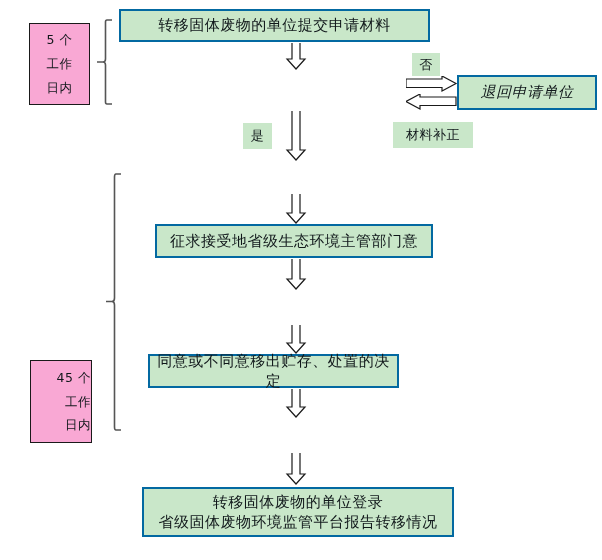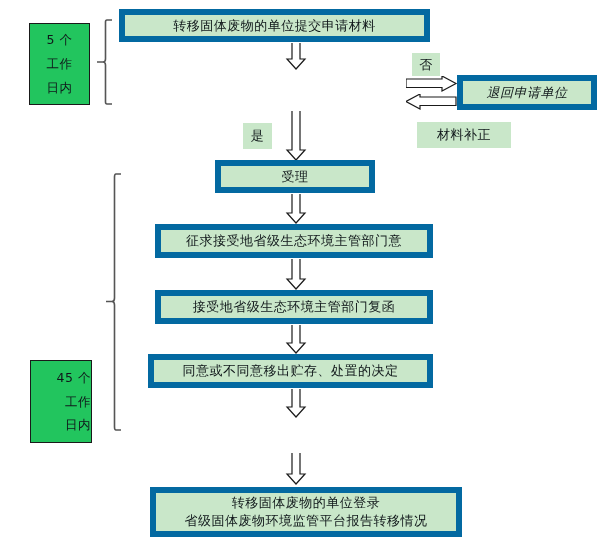--- a/index.html
+++ b/index.html
@@ -12,48 +12,48 @@
     width: 602px;
     height: 560px;
     background: #ffffff;
     font-family: "DejaVu Sans", "Liberation Sans", sans-serif;
     overflow: hidden;
   }
   .box {
     position: absolute;
     box-sizing: border-box;
     background: #c9e7c9;
-    border: 6px solid #0369a1;
+    border: 2px solid #0369a1;
     color: #10171a;
     display: flex;
     align-items: center;
     justify-content: center;
     text-align: center;
-    font-size: 13px;
+    font-size: 15px;
     line-height: 1.35;
     letter-spacing: 0.5px;
     white-space: pre-line;
   }
   .tag {
     position: absolute;
     box-sizing: border-box;
     background: #c9e7c9;
     border: none;
     color: #10171a;
     display: flex;
     align-items: center;
     justify-content: center;
     text-align: center;
     font-size: 13px;
     letter-spacing: 0.5px;
   }
   .period {
     position: absolute;
     box-sizing: border-box;
-    background: #22c55e;
+    background: #f9a8d4;
     border: 1px solid #1a1a1a;
     color: #10171a;
     display: flex;
     flex-direction: column;
     align-items: center;
     justify-content: center;
     text-align: center;
     font-size: 12.5px;
     line-height: 1.9;
     letter-spacing: 0.5px;
@@ -102,75 +102,73 @@
   <div class="arrow-h" style="left:406px; top:94px;">
     <svg width="52" height="16" viewBox="0 0 52 16">
       <path d="M50 3 L14 3 L14 0 L0 7.5 L14 15 L14 11.5 L50 11.5 Z" fill="#ffffff" stroke="#1a1a1a" stroke-width="1.2" stroke-linejoin="miter"></path>
     </svg>
   </div>
 
   <div class="box" style="left:457px; top:75px; width:140px; height:35px;font-style:italic;">退回申请单位</div>
 
   <div class="tag" style="left:243px; top:123px; width:29px; height:26px;">是</div>
 
-  <div class="tag" style="left:393px; top:122px; width:94px; height:26px;margin-left:24px;">材料补正</div>
+  <div class="tag" style="left:393px; top:122px; width:80px; height:26px;">材料补正</div>
 
   <div class="arrow-v" style="left:285px; top:111px;">
     <svg width="22" height="50" viewBox="0 0 22 50">
       <path d="M7 0 L7 39 L2 39 L11 49 L20 39 L15 39 L15 0" fill="#ffffff" stroke="#1a1a1a" stroke-width="1.2" stroke-linejoin="miter"></path>
     </svg>
   </div>
 
   <div class="brace" style="left:105px; top:172px;">
     <svg width="20" height="262" viewBox="0 0 20 262">
       <path d="M16 2 L11 2 Q9.5 2 9.5 5 L9.5 126 Q9.5 129.5 7 129.5 L1 129.5 L7 129.5 Q9.5 129.5 9.5 133 L9.5 255 Q9.5 258 11 258 L16 258" fill="none" stroke="#555555" stroke-width="1.6"></path>
     </svg>
   </div>
 
   <div class="period" style="left:30px; top:360px; width:62px; height:83px;align-items:flex-end;">
     <span>45 个</span>
     <span>工作</span>
     <span>日内</span>
   </div>
 
-  <div class="box" style="left:215px; top:160px; width:160px; height:33px;">受理</div>
 
   <div class="arrow-v" style="left:285px; top:194px;">
     <svg width="22" height="30" viewBox="0 0 22 30">
       <path d="M7 0 L7 19 L2 19 L11 29 L20 19 L15 19 L15 0" fill="#ffffff" stroke="#1a1a1a" stroke-width="1.2" stroke-linejoin="miter"></path>
     </svg>
   </div>
 
   <div class="box" style="left:155px; top:224px; width:278px; height:34px;text-align:center;">征求接受地省级生态环境主管部门意</div>
 
   <div class="arrow-v" style="left:285px; top:259px;">
     <svg width="22" height="31" viewBox="0 0 22 31">
       <path d="M7 0 L7 20 L2 20 L11 30 L20 20 L15 20 L15 0" fill="#ffffff" stroke="#1a1a1a" stroke-width="1.2" stroke-linejoin="miter"></path>
     </svg>
   </div>
 
-  <div class="box" style="left:155px; top:290px; width:278px; height:34px;">接受地省级生态环境主管部门复函</div>
 
   <div class="arrow-v" style="left:285px; top:325px;">
     <svg width="22" height="29" viewBox="0 0 22 29">
       <path d="M7 0 L7 18 L2 18 L11 28 L20 18 L15 18 L15 0" fill="#ffffff" stroke="#1a1a1a" stroke-width="1.2" stroke-linejoin="miter"></path>
     </svg>
   </div>
 
-  <div class="box" style="left:148px; top:354px; width:285px; height:34px;">同意或不同意移出贮存、处置的决定</div>
+  <div class="box" style="left:148px; top:354px; width:251px; height:34px;">同意或不同意移出贮存、处置的决定</div>
 
   <div class="arrow-v" style="left:285px; top:389px;">
     <svg width="22" height="29" viewBox="0 0 22 29">
       <path d="M7 0 L7 18 L2 18 L11 28 L20 18 L15 18 L15 0" fill="#ffffff" stroke="#1a1a1a" stroke-width="1.2" stroke-linejoin="miter"></path>
     </svg>
   </div>
 
 
   <div class="arrow-v" style="left:285px; top:453px;">
     <svg width="22" height="32" viewBox="0 0 22 32">
       <path d="M7 0 L7 21 L2 21 L11 31 L20 21 L15 21 L15 0" fill="#ffffff" stroke="#1a1a1a" stroke-width="1.2" stroke-linejoin="miter"></path>
     </svg>
   </div>
 
-  <div class="box" style="left:142px; top:487px; width:312px; height:50px;margin-left:8px;">转移固体废物的单位登录
+  <div class="box" style="left:142px; top:487px; width:312px; height:50px;">转移固体废物的单位登录
 省级固体废物环境监管平台报告转移情况</div>
 
 </div>
 
 </body></html>

